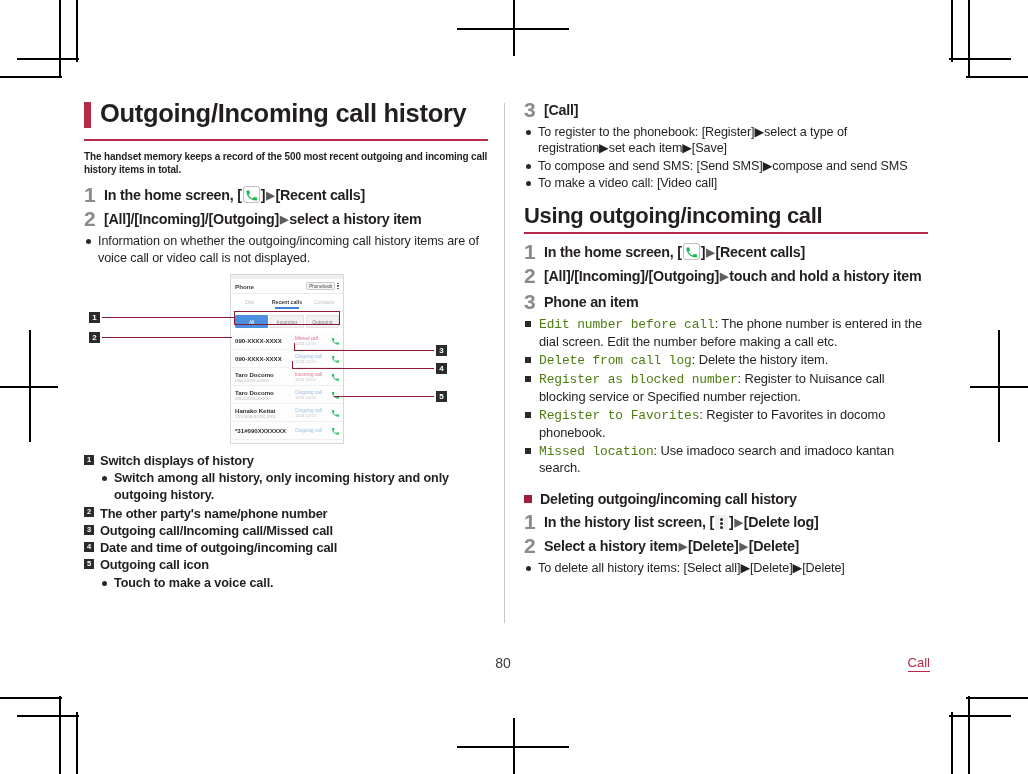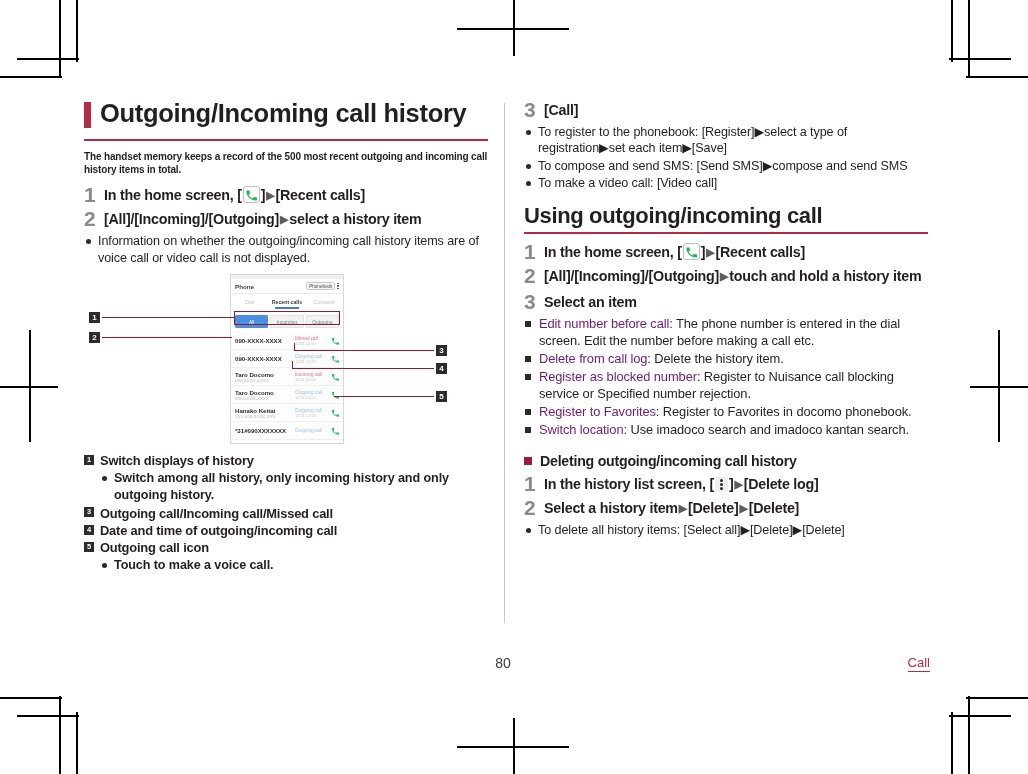--- a/index.html
+++ b/index.html
@@ -91,21 +91,21 @@
   ul.sq{list-style:none;margin:2px 0 3px 0;padding:0;}
   ul.sq>li{
     position:relative;padding-left:15px;
     font-size:12.9px;line-height:1.31;margin-bottom:1px;
     letter-spacing:-0.1px;
   }
   ul.sq>li:before{
     content:"";position:absolute;left:1px;top:5px;
     width:6px;height:6px;background:#2a2a2a;
   }
-  .kw{color:#701a75;}
+  .kw{color:#4d7c0f;font-family:Liberation Mono, monospace;}
 
   
   h2.sub{
     font-size:22px;font-weight:bold;margin:12px 0 0 0;padding:0 0 3px 0;
     letter-spacing:-0.35px;
   }
   .sub-rule{height:1.8px;background:#b52b47;margin:0 0 8px 0;}
 
   
   .sqhead{
@@ -414,20 +414,21 @@
     <ol class="keyed">
       <li>
         <span class="kn">1</span>
         <span>Switch displays of history</span>
         <ul class="bl">
           <li>Switch among all history, only incoming history and only outgoing history.</li>
         </ul>
       </li>
       <li>
         <span class="kn">2</span>
+        <span>The other party's name/phone number</span>
       </li>
       <li>
         <span class="kn">3</span>
         <span>Outgoing call/Incoming call/Missed call</span>
       </li>
       <li>
         <span class="kn">4</span>
         <span>Date and time of outgoing/incoming call</span>
       </li>
       <li>
@@ -462,28 +463,28 @@
             </svg></span><span>]</span><span class="arrow">▶</span><span>[Recent calls]</span></div>
     </div>
 
     <div class="step">
       <div class="step-num">2</div>
       <div class="step-body"><span>[All]/[Incoming]/[Outgoing]</span><span class="arrow">▶</span><span>touch and hold a history item</span></div>
     </div>
 
     <div class="step" style="margin-top:6px;">
       <div class="step-num">3</div>
-      <div class="step-body">Select an item</div>
+      <div class="step-body">Phone an item</div>
     </div>
     <ul class="sq bl-indent">
       <li><span class="kw">Edit number before call</span><span>: The phone number is entered in the dial screen. Edit the number before making a call etc.</span></li>
       <li><span class="kw">Delete from call log</span><span>: Delete the history item.</span></li>
       <li><span class="kw">Register as blocked number</span><span>: Register to Nuisance call blocking service or Specified number rejection.</span></li>
       <li><span class="kw">Register to Favorites</span><span>: Register to Favorites in docomo phonebook.</span></li>
-      <li><span class="kw">Switch location</span><span>: Use imadoco search and imadoco kantan search.</span></li>
+      <li><span class="kw">Missed location</span><span>: Use imadoco search and imadoco kantan search.</span></li>
     </ul>
 
     <div class="sqhead">Deleting outgoing/incoming call history</div>
 
     <div class="step">
       <div class="step-num">1</div>
       <div class="step-body"><span>In the history list screen, [</span><span class="ic-dots"><i></i><i></i><i></i></span><span>]</span><span class="arrow">▶</span><span>[Delete log]</span></div>
     </div>
 
     <div class="step">

